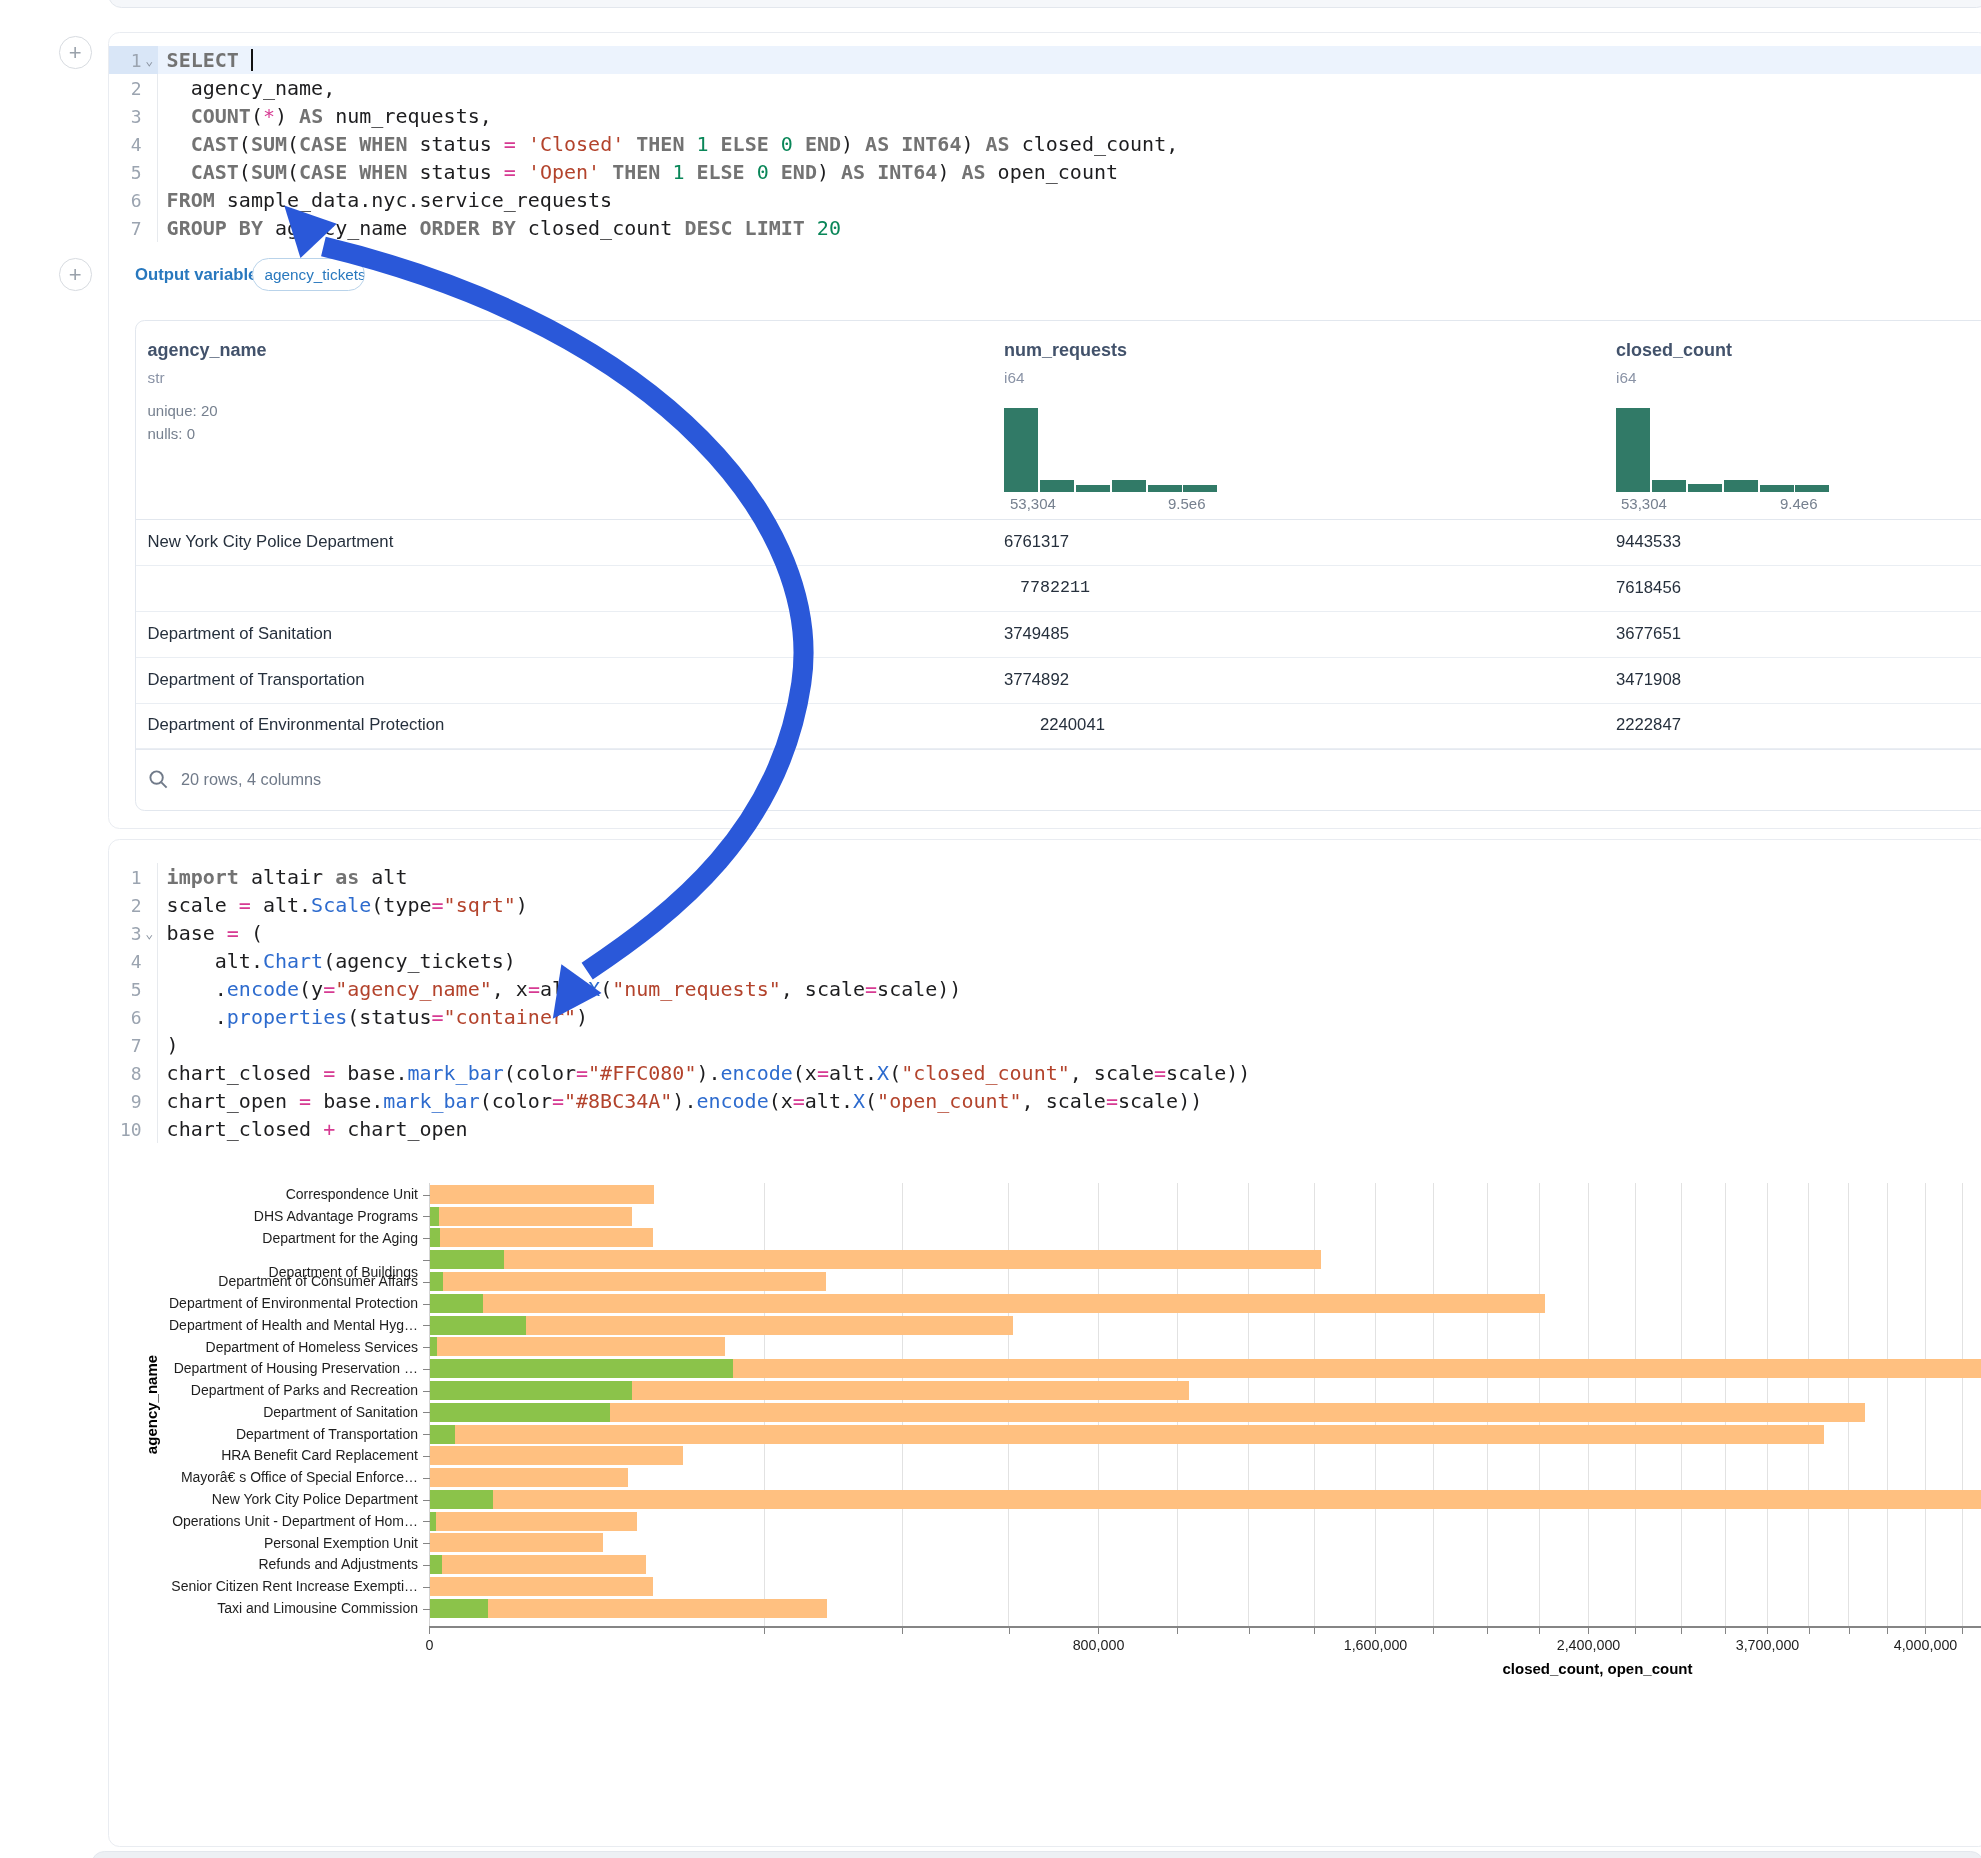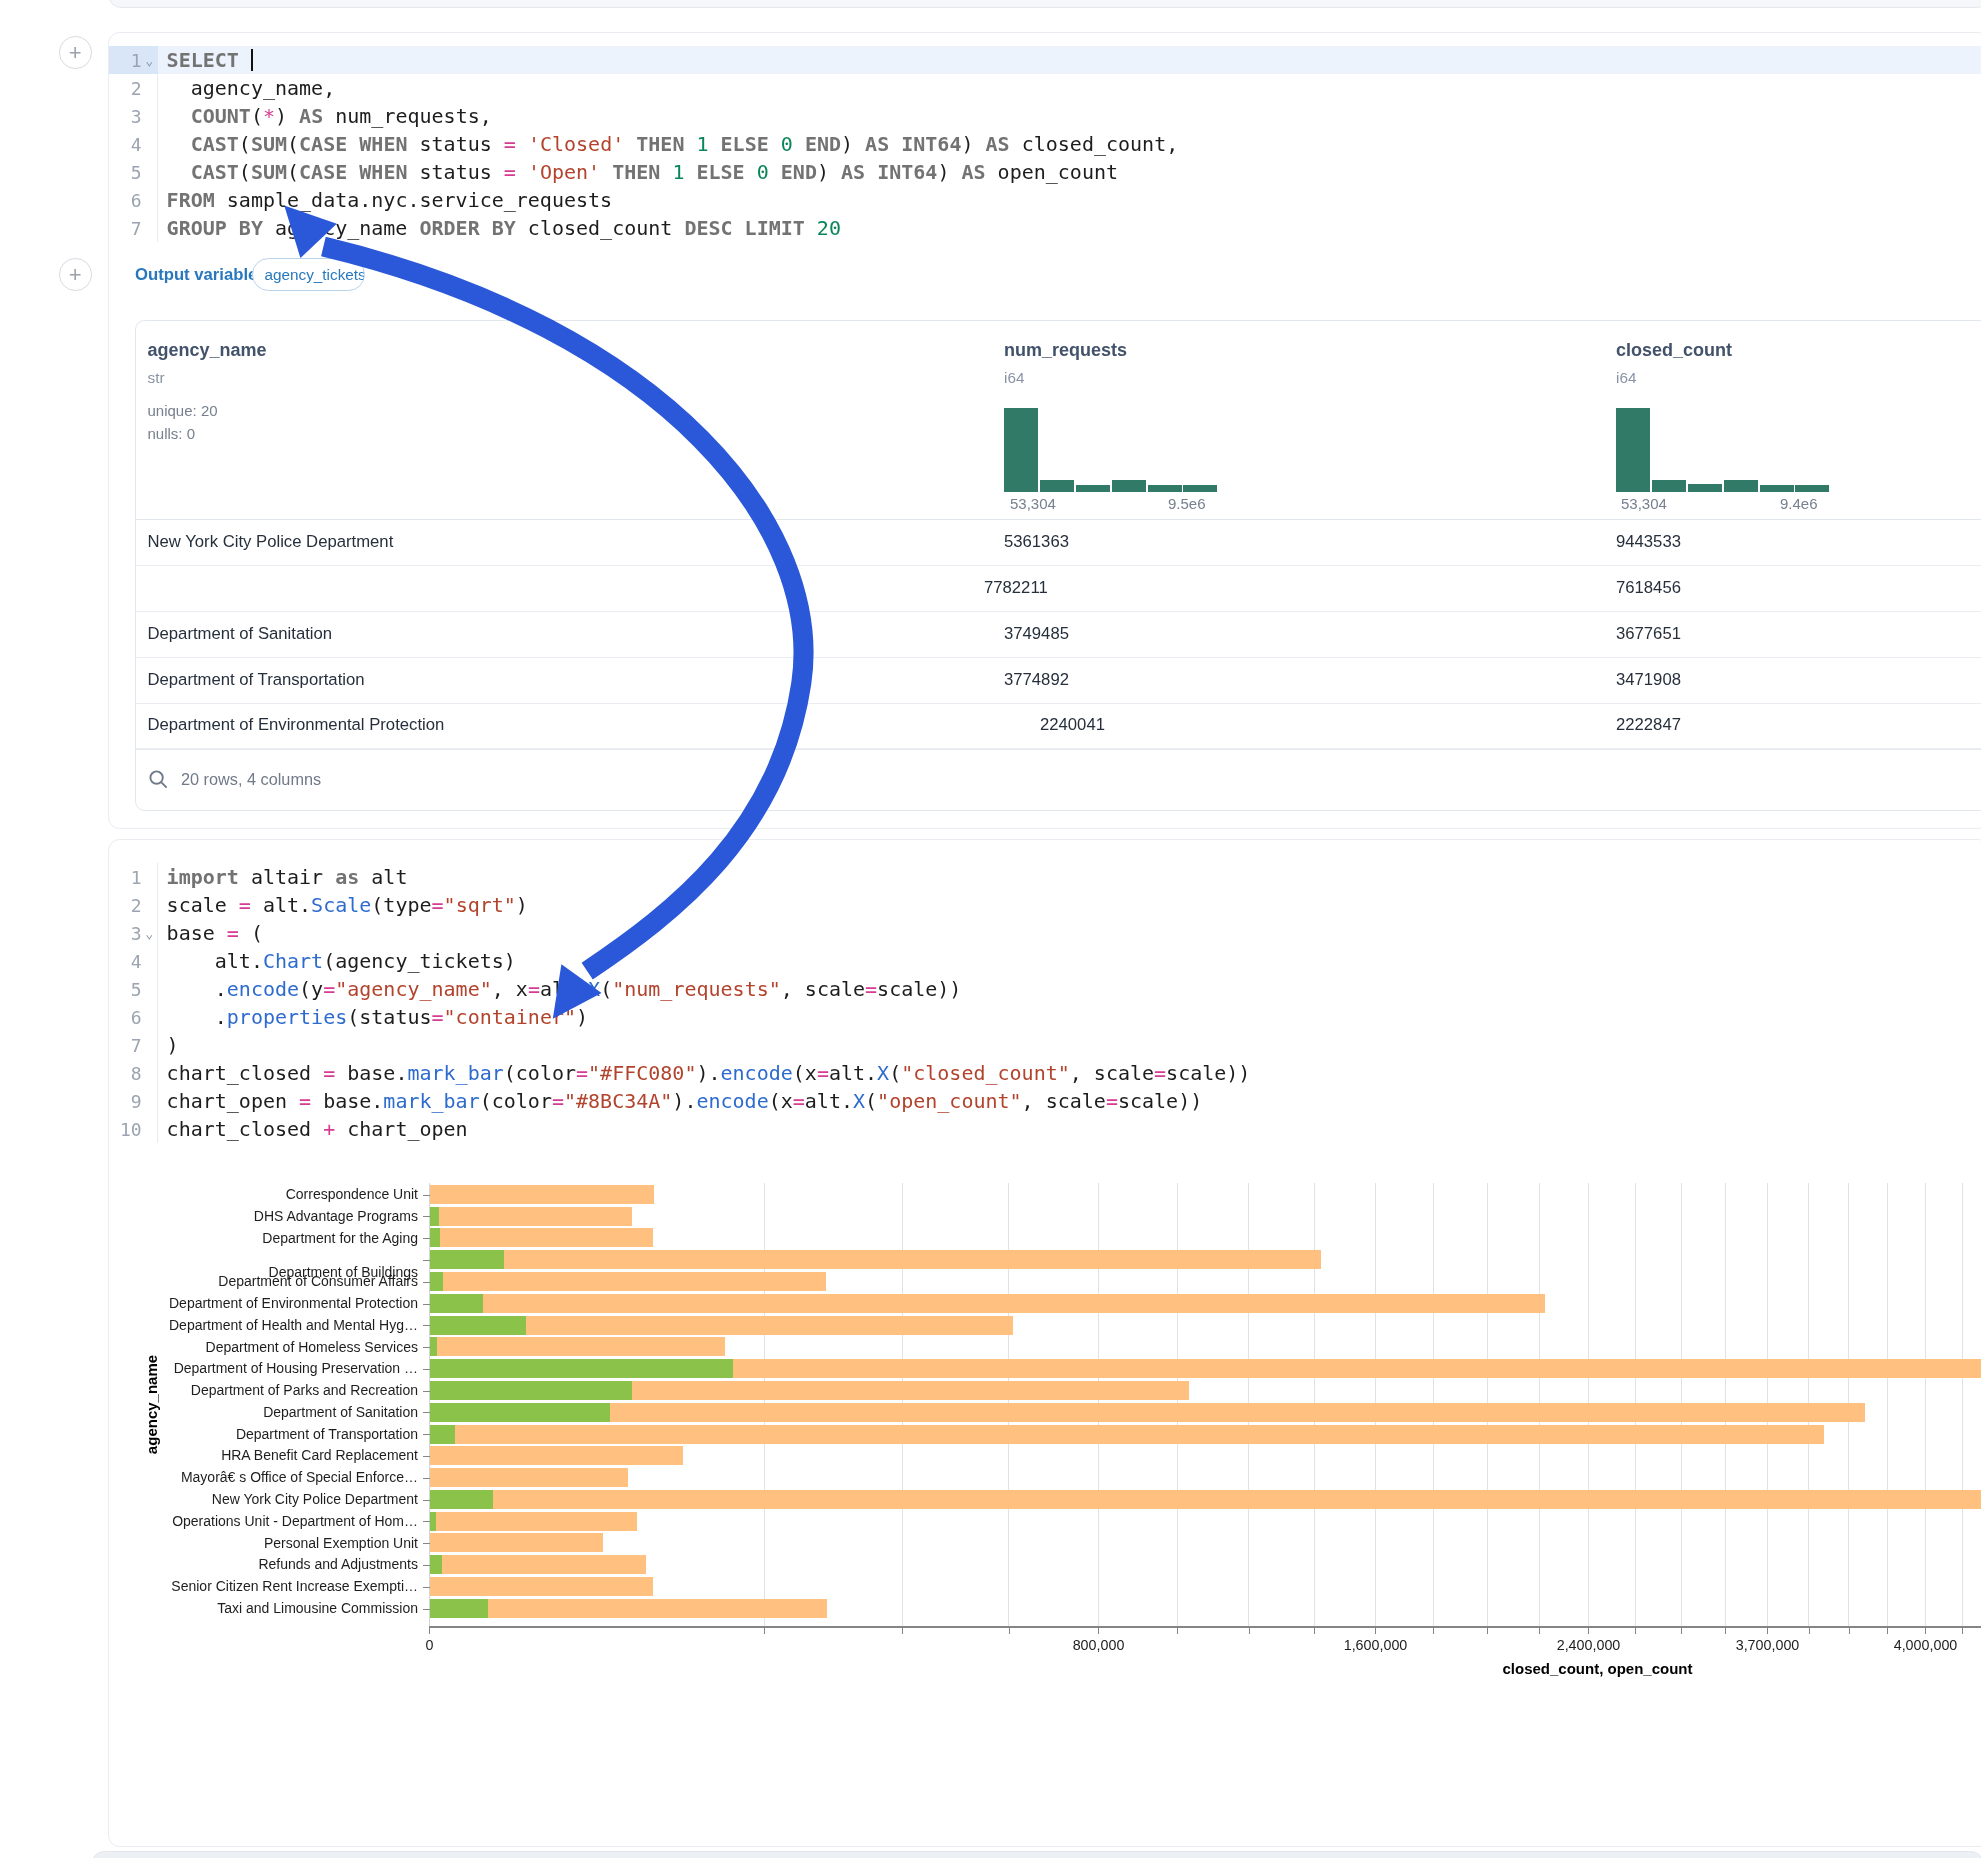--- a/index.html
+++ b/index.html
@@ -148,25 +148,25 @@
             <div style="height: 6.7px; background: rgb(49, 122, 103);"></div>
             <div style="height: 6.7px; background: rgb(49, 122, 103);"></div>
           </div>
           <div class="hist-lab" style="left: 1485px; top: 174px;">53,304</div>
           <div class="hist-lab" style="left: 1644px; top: 174px;">9.4e6</div>
           <div style="position: absolute; left: 0px; top: 198px; width: 100%; height: 1px; background: rgb(226, 231, 238);"></div>
         </div>
       <div id="t-rows">
           <div class="trow" style="top: 198px;">
             <div class="tcell" style="left: 11.5px;">New York City Police Department</div>
-            <div class="tcell" style="left: 868px;">5361363</div>
+            <div class="tcell" style="left: 868px;">6761317</div>
             <div class="tcell" style="left: 1480px;">9443533</div>
           </div>
           <div class="trow" style="top: 244px;">
-            <div class="tcell" style="left: 848px;">7782211</div>
+            <div class="tcell" style="left: 884px; font-family: Liberation Mono, monospace;">7782211</div>
             <div class="tcell" style="left: 1480px;">7618456</div>
           </div>
           <div class="trow" style="top: 290px;">
             <div class="tcell" style="left: 11.5px;">Department of Sanitation</div>
             <div class="tcell" style="left: 868px;">3749485</div>
             <div class="tcell" style="left: 1480px;">3677651</div>
           </div>
           <div class="trow" style="top: 336px;">
             <div class="tcell" style="left: 11.5px;">Department of Transportation</div>
             <div class="tcell" style="left: 868px;">3774892</div>

